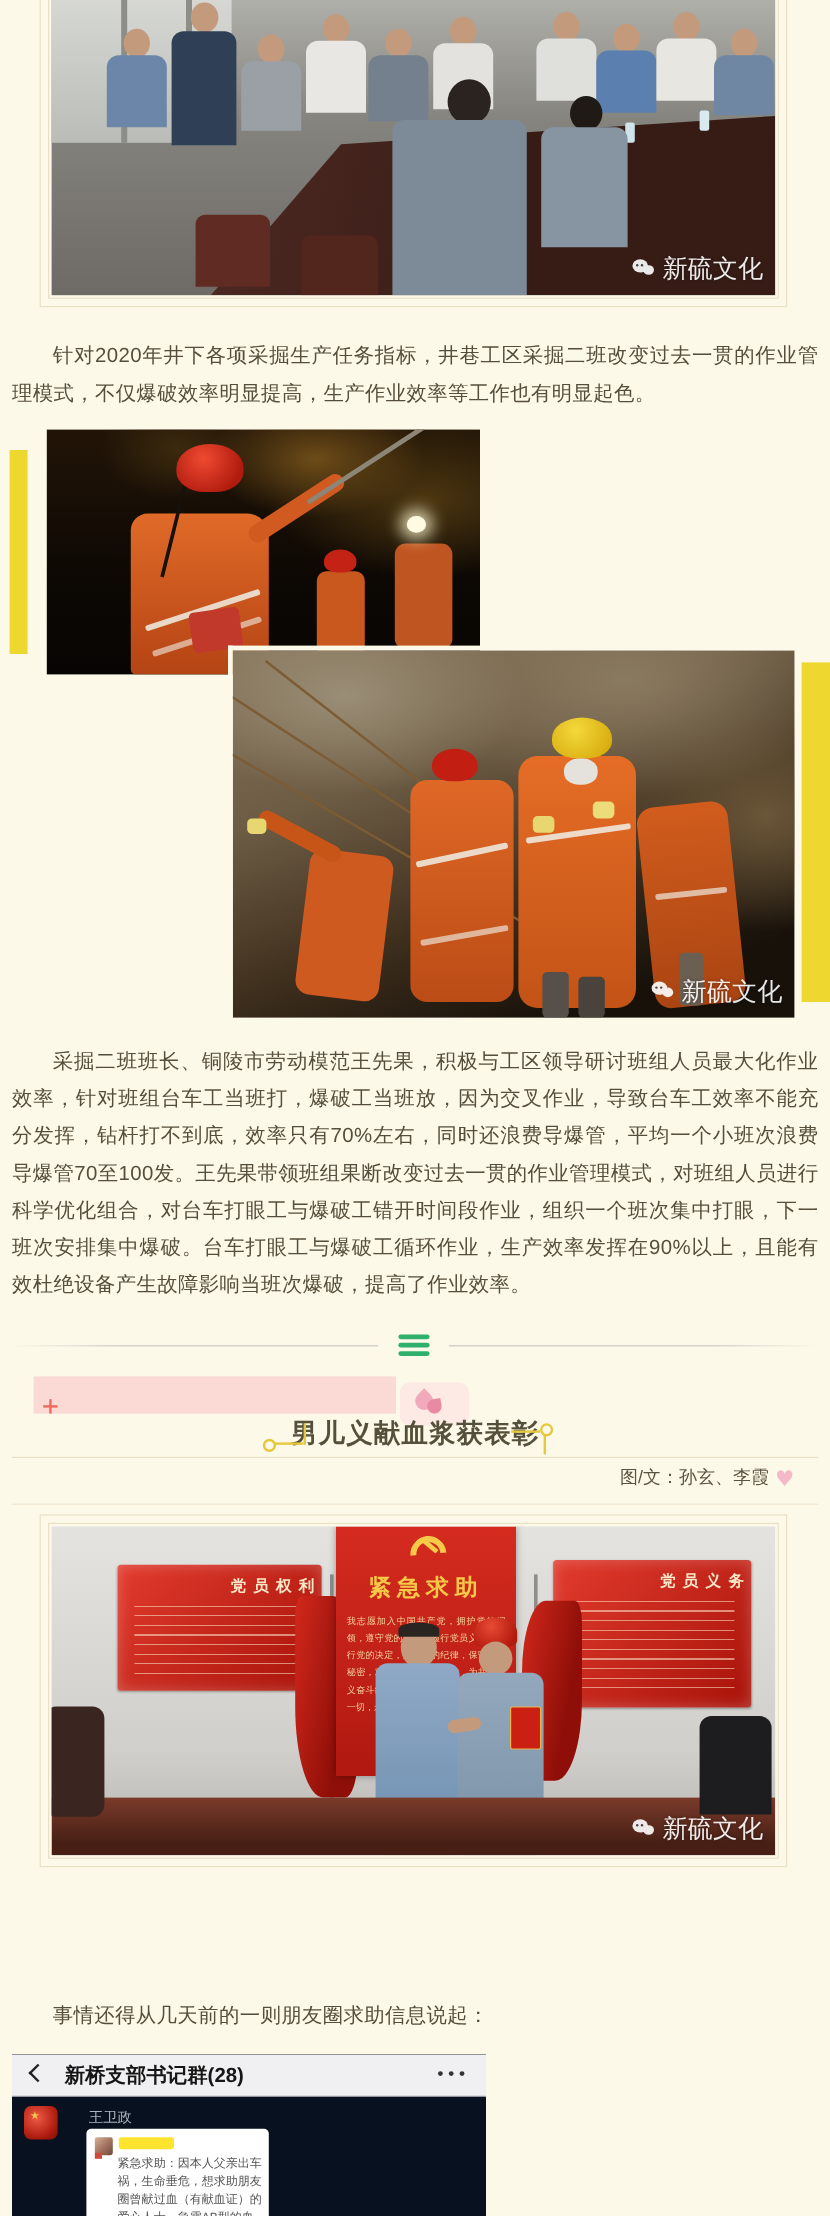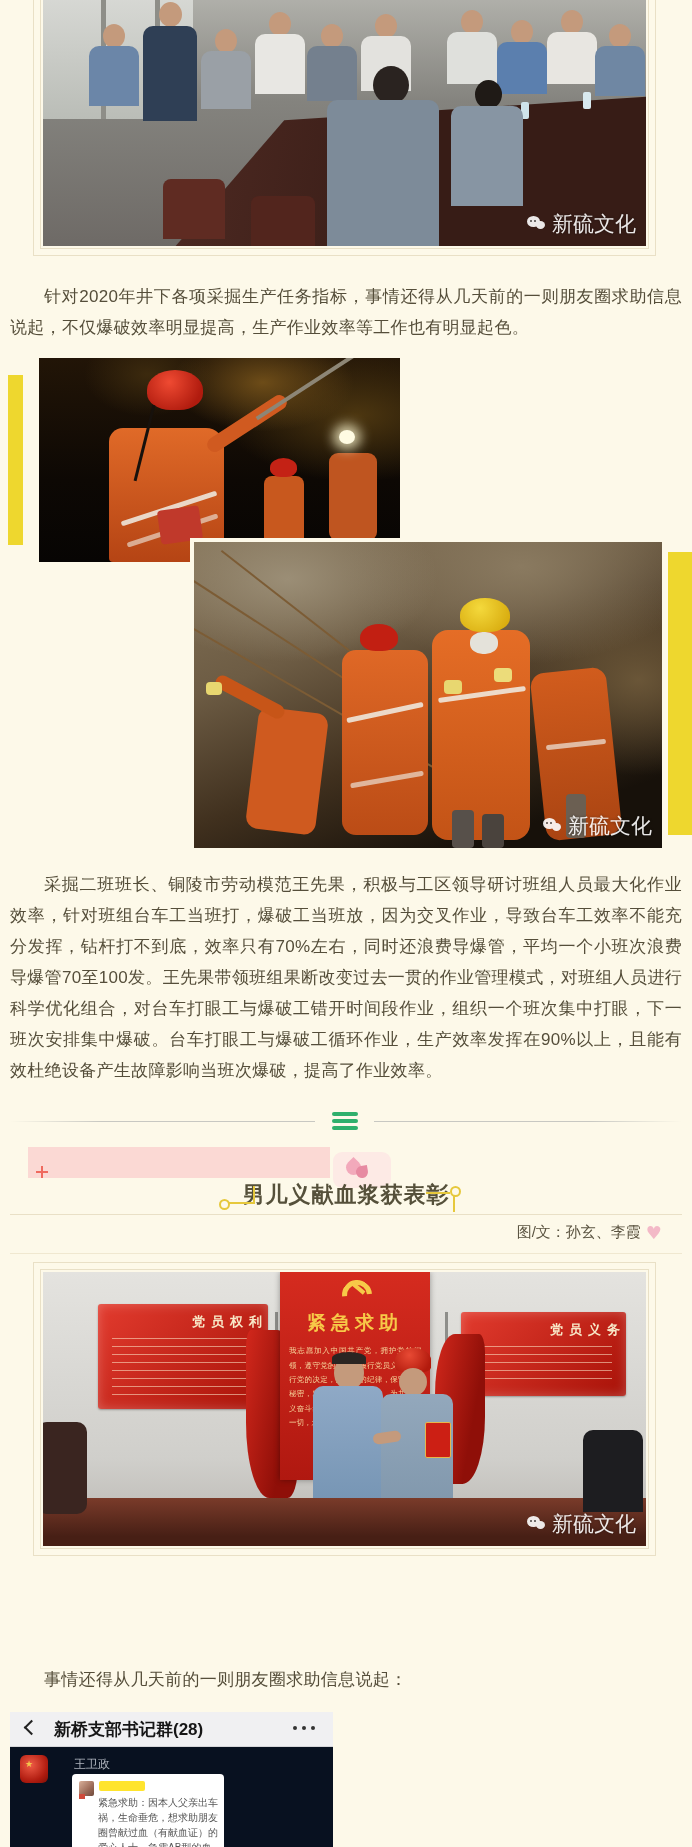--- a/index.html
+++ b/index.html
@@ -79,21 +79,21 @@
   .sickle{position:absolute;left:62px;top:8px;width:20px;height:20px;border:5px solid #f7c948;
           border-radius:50%;border-left-color:transparent;border-bottom-color:transparent;transform:rotate(-50deg);}
   .hammer{position:absolute;left:70px;top:14px;width:16px;height:4px;background:#f7c948;transform:rotate(40deg);}
   .oath-t{position:absolute;left:0;right:0;top:38px;margin:0;text-align:center;color:#f7c948;
           font-size:19px;font-weight:bold;letter-spacing:5px;}
   .oath-x{position:absolute;left:9px;top:72px;width:228px;transform:scale(.58);transform-origin:0 0;
           font-size:13px;line-height:1.9;color:#f6d49b;text-align:justify;margin:0;}
   .flag{position:absolute;background:linear-gradient(100deg,#d3281c,#8f0f08 70%);}
   .pole{position:absolute;width:3px;background:#8e8e8a;}
   
-  #chat{position:absolute;left:10px;top:1712px;width:323px;height:135px;overflow:hidden;background:#081120;}
+  #chat{position:absolute;left:10px;top:1712px;width:395px;height:135px;overflow:hidden;background:#081120;}
   .chat-head{position:absolute;left:0;top:0;right:0;height:34px;background:#f0f0f2;border-bottom:1px solid #d6d6d9;}
   .chev{position:absolute;left:16px;top:10px;width:9px;height:9px;border-left:2px solid #222;
         border-bottom:2px solid #222;transform:rotate(45deg);}
   .chat-title{position:absolute;left:44px;top:6px;font-size:17px;font-weight:bold;color:#161616;}
   .dots{position:absolute;right:18px;top:14px;display:flex;gap:5px;}
   .dots i{width:4px;height:4px;border-radius:50%;background:#333;}
   .cavatar{position:absolute;left:10px;top:43px;width:28px;height:28px;border-radius:6px;
      background:radial-gradient(circle at 38% 35%,#ef5b46,#b01c10 65%,#7c0e05);}
   .cavatar .st{position:absolute;left:5px;top:4px;color:#f3c64a;font-size:9px;font-family:"DejaVu Sans",sans-serif;}
   .sender{position:absolute;left:64px;top:44px;font-size:12px;color:#aeb4bd;}
@@ -181,21 +181,21 @@
                 <i class="e2"></i>
               </i>
               <i class="b2"></i>
             </span>
           <span>新硫文化</span>
         </div>
       </div>
     </div>
   </div>
 
-  <p class="para" style="top:281px;">针对2020年井下各项采掘生产任务指标，事情还得从几天前的一则朋友圈求助信息说起，不仅爆破效率明显提高，生产作业效率等工作也有明显起色。</p>
+  <p class="para" style="top:281px;">针对2020年井下各项采掘生产任务指标，井巷工区采掘二班改变过去一贯的作业管理模式，不仅爆破效率明显提高，生产作业效率等工作也有明显起色。</p>
 
   <div class="ybar" style="left:8px;top:375px;width:15px;height:170px;"></div>
 
   <div id="mine1">
     <div class="abs" style="left:70px;top:70px;width:115px;height:134px;border-radius:14px 18px 4px 4px;background:linear-gradient(#e06a28,#b54414);"></div>
     <div class="stripe" style="left:80px;top:148px;width:100px;transform:rotate(-18deg);"></div>
     <div class="stripe" style="left:86px;top:170px;width:95px;transform:rotate(-18deg);opacity:.7;"></div>
     <div class="abs" style="left:108px;top:12px;width:56px;height:40px;border-radius:50% 50% 42% 42%;background:radial-gradient(circle at 40% 30%,#ef4a32,#b01b0e 75%);"></div>
     <div class="abs" style="left:104px;top:46px;width:3px;height:78px;background:#17110c;transform:rotate(14deg);"></div>
     <div class="abs" style="left:162px;top:58px;width:92px;height:15px;border-radius:8px;background:#d05a20;transform:rotate(-33deg);"></div>
@@ -273,21 +273,21 @@
   <p class="credit"><span>图/文：孙玄、李霞</span><span class="heart">♥</span></p>
   <div class="thin" style="top:1253px;background:#f0e8d0;"></div>
 
   <div class="frame" id="card3">
     <div class="frame-in">
       <div class="photo photo-oath">
         <div class="plaque" style="left:55px;top:32px;width:170px;height:105px;">
           <span class="pt">党员权利</span>
           <span class="pl"></span>
         </div>
-        <div class="plaque" style="left:418px;top:40px;width:165px;height:84px;">
+        <div class="plaque" style="left:418px;top:28px;width:165px;height:123px;">
           <span class="pt">党员义务</span>
           <span class="pl"></span>
         </div>
         <div class="pole" style="left:232px;top:40px;height:200px;"></div>
         <div class="flag" style="left:203px;top:58px;width:52px;height:168px;border-radius:10% 40% 20% 45%;"></div>
         <div class="pole" style="left:402px;top:40px;height:200px;"></div>
         <div class="flag" style="left:392px;top:62px;width:50px;height:150px;border-radius:40% 12% 45% 20%;"></div>
         <div class="redpanel">
           <div class="sickle"></div>
           <div class="hammer"></div>

